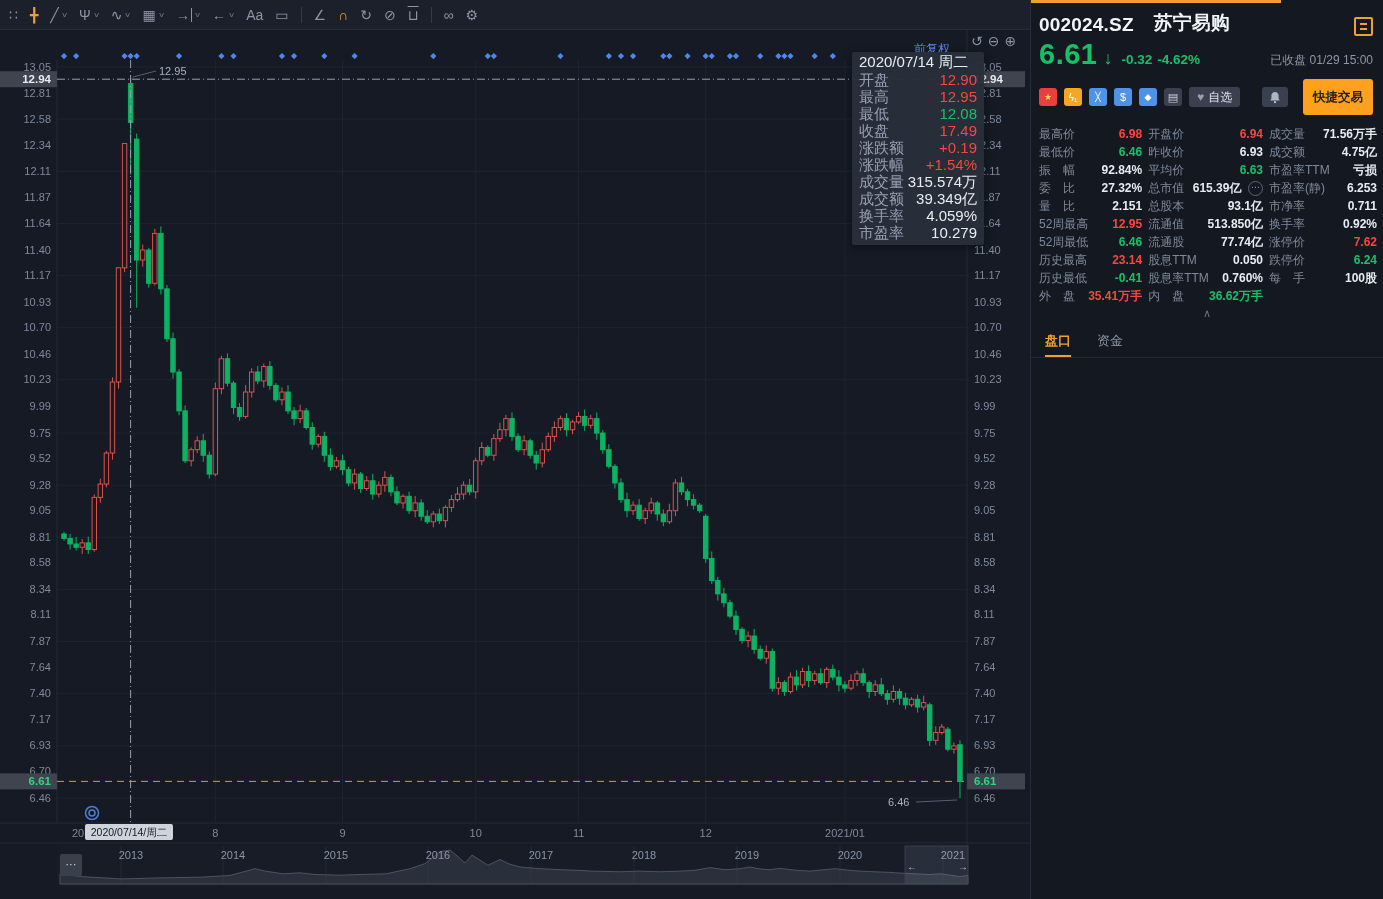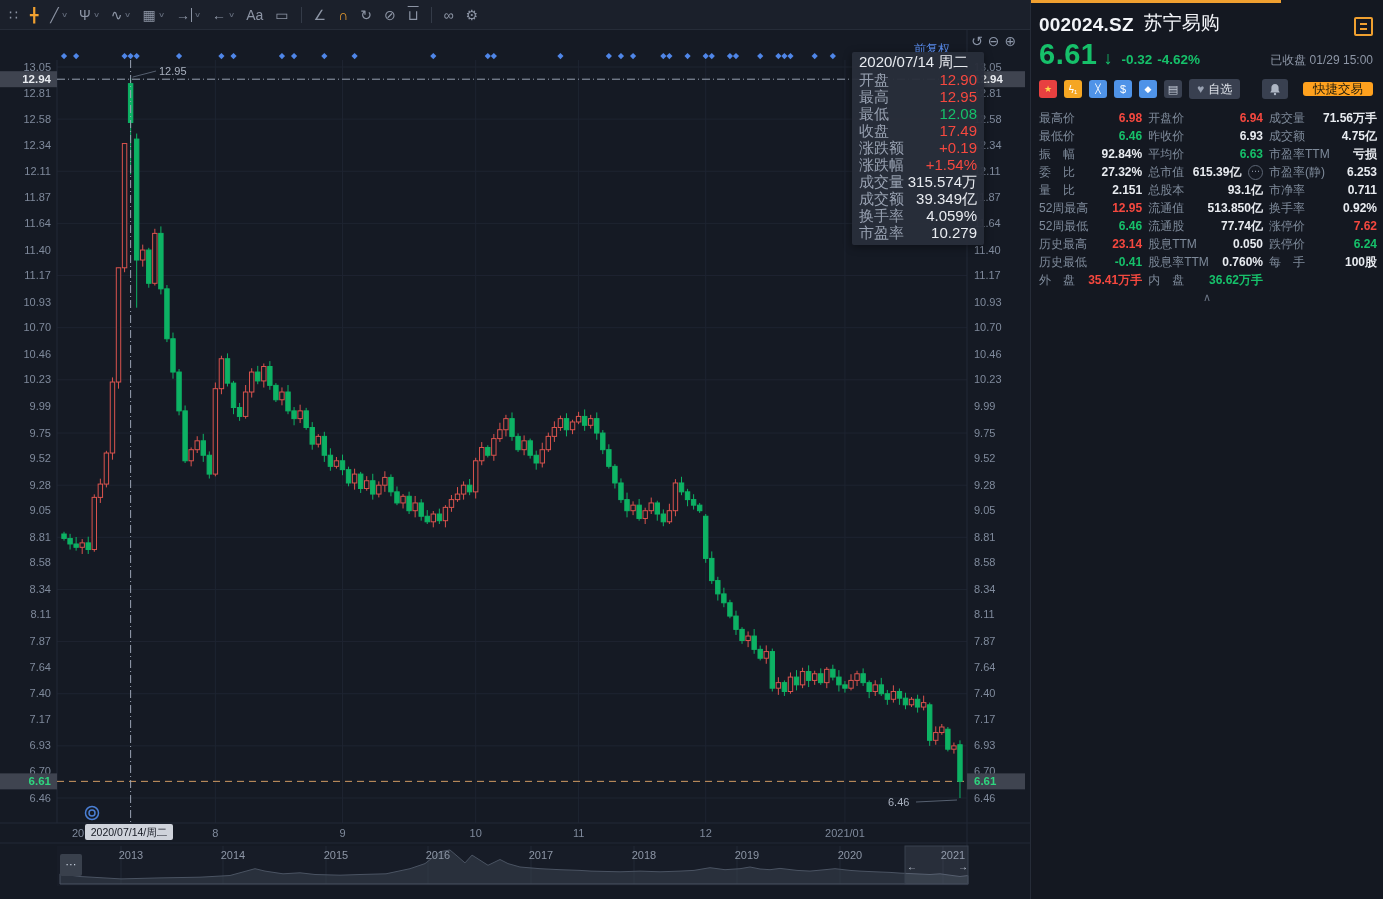--- a/index.html
+++ b/index.html
@@ -34,39 +34,39 @@
   .c-red{color:#f5483f;}
   .c-green{color:#16c06a;}
   .c-white{color:#e8ebf0;}
 
   
   .panel{position:absolute;left:1030px;top:0;width:353px;height:899px;background:#141821;
     border-left:1px solid #262c38;box-sizing:border-box;}
   .panel-topline{height:3px;background:#f0a030;width:250px;}
   .title-row{display:flex;align-items:flex-end;padding:7px 10px 0 8px;}
   .stock-code{font-size:19px;font-weight:bold;color:#f2f4f8;letter-spacing:.2px;}
-  .stock-name{font-size:19px;color:#f2f4f8;margin-left:10px;}
+  .stock-name{font-size:19px;color:#f2f4f8;margin-left:20px;font-weight:bold;}
   .panel-pin{margin-left:auto;width:15px;height:15px;border:2px solid #f0a030;border-radius:2px;
     display:flex;flex-direction:column;justify-content:center;gap:3px;cursor:pointer;}
   .panel-pin i{display:block;width:7px;height:2px;background:#f0a030;margin:0 auto;}
   .price-row{display:flex;align-items:baseline;padding:2px 10px 0 8px;}
   .big-price{font-size:29px;font-weight:bold;color:#16c06a;letter-spacing:.5px;}
   .price-arrow{font-size:18px;font-weight:bold;color:#16c06a;margin:0 4px 0 6px;}
   .chg{font-size:13.5px;font-weight:bold;color:#16c06a;margin-left:5px;}
   .mkt-status{margin-left:auto;font-size:12px;color:#8d96a6;}
   .badges{display:flex;align-items:center;gap:7px;padding:8px 10px 0 8px;}
   .badge{width:18px;height:18px;border-radius:3px;display:flex;align-items:center;justify-content:center;
     font-size:10px;color:#fff;cursor:pointer;flex:none;}
   .watch-pill{height:20px;border-radius:3px;background:#394050;display:flex;align-items:center;
     gap:4px;padding:0 8px;font-size:12px;color:#e3e7ee;cursor:pointer;}
   .watch-pill .heart{color:#98a1b1;font-size:12px;}
   .bell-btn{margin-left:auto;width:26px;height:20px;border-radius:3px;background:#394050;
     display:flex;align-items:center;justify-content:center;cursor:pointer;}
-  .trade-btn{height:14px;border-radius:3px;background:#ffa11e;color:#27200e;font-size:12.5px;
-    font-weight:normal;display:flex;align-items:center;padding:0 10px;margin-left:8px;cursor:pointer;border:none;}
+  .trade-btn{height:36px;border-radius:3px;background:#ffa11e;color:#27200e;font-size:12.5px;
+    font-weight:bold;display:flex;align-items:center;padding:0 10px;margin-left:8px;cursor:pointer;border:none;}
   .stats{display:flex;padding:10px 6px 0 8px;gap:6px;}
   .stat-col{display:flex;flex-direction:column;}
   .stat-col.c1{width:106px;}.stat-col.c2{width:118px;}.stat-col.c3{width:111px;}
   .stat-row{display:flex;align-items:center;height:18px;font-size:12px;white-space:nowrap;justify-content:space-between;}
   .stat-row .sl{color:#7e8a9a;margin-right:5px;}
   .stat-row .sv{font-weight:bold;}
   .more-dot{width:13px;height:13px;border:1px solid #5c6574;border-radius:50%;color:#8d96a6;
     font-size:9px;line-height:11px;text-align:center;margin-left:3px;cursor:pointer;}
   .collapse-row{text-align:center;color:#6b7585;font-size:11px;height:14px;line-height:12px;cursor:pointer;margin-top:2px;}
   .tabs{display:flex;gap:26px;padding:0 14px;margin-top:6px;border-bottom:1px solid #232936;height:30px;align-items:center;}
@@ -826,15 +826,19 @@
             <span class="sv c-green">6.24</span>
           </div>
           <div class="stat-row">
             <span class="sl">每　手</span>
             <span class="sv c-white">100股</span>
           </div>
         </div>
       </div>
     <div class="collapse-row">∧</div>
 
+    <div class="tabs">
+        <div class="tab active">盘口</div>
+        <div class="tab">资金</div>
+      </div>
     <div class="panel-body"></div>
   </div>
 </div>
 
 </body></html>

